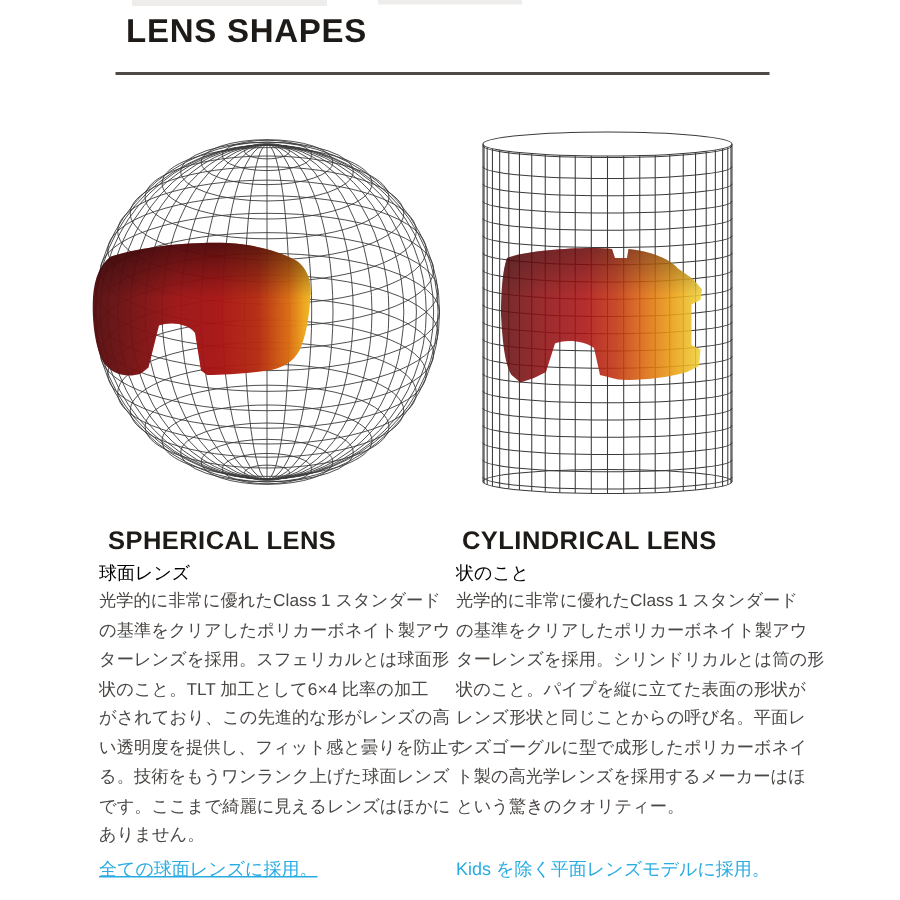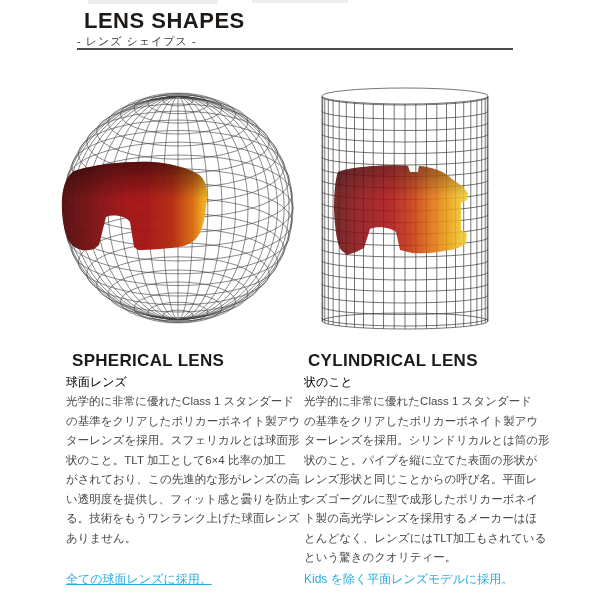--- a/index.html
+++ b/index.html
@@ -21,21 +21,20 @@
 </style>
 </head>
 <body>
 
 <div id="page">
 
   <div class="abs artifact" style="left:88px;top:0;width:130px;height:4px;"></div>
   <div class="abs artifact" style="left:252px;top:0;width:96px;height:3px;"></div>
 
   <div class="abs" id="title">LENS SHAPES</div>
-  <div class="abs" id="subtitle">- レンズ シェイプス -</div>
   <div class="abs" id="rule"></div>
 
   <svg class="abs" style="left:55px;top:80px;" width="250" height="262" viewBox="55 80 250 262">
     <defs>
       <linearGradient id="lensGrad1" x1="0" y1="0" x2="1" y2="0">
         <stop offset="0" stop-color="#571011"></stop>
         <stop offset="0.14" stop-color="#6e1112"></stop>
         <stop offset="0.38" stop-color="#9c1415"></stop>
         <stop offset="0.58" stop-color="#a81414"></stop>
         <stop offset="0.76" stop-color="#b42b10"></stop>
@@ -182,32 +181,32 @@
   <div class="abs col-heading" style="left:72px;top:351px;">SPHERICAL LENS</div>
   <div class="abs col-sub" style="left:66px;top:374px;">球面レンズ</div>
   <div class="abs body-block" style="left:66px;top:392px;width:240px;">
       <div class="body-line">光学的に非常に優れたClass 1 スタンダード</div>
       <div class="body-line">の基準をクリアしたポリカーボネイト製アウ</div>
       <div class="body-line">ターレンズを採用。スフェリカルとは球面形</div>
       <div class="body-line">状のこと。TLT 加工として6×4 比率の加工</div>
       <div class="body-line">がされており、この先進的な形がレンズの高</div>
       <div class="body-line">い透明度を提供し、フィット感と曇りを防止す</div>
       <div class="body-line">る。技術をもうワンランク上げた球面レンズ</div>
+      <div class="body-line">です。ここまで綺麗に見えるレンズはほかに</div>
       <div class="body-line">ありません。</div>
     </div>
   <div class="abs note" style="left:66px;top:571px;color:#29abe2;text-decoration:underline;">全ての球面レンズに採用。</div>
 
   <div class="abs col-heading" style="left:308px;top:351px;">CYLINDRICAL LENS</div>
   <div class="abs col-sub" style="left:304px;top:374px;">状のこと</div>
   <div class="abs body-block" style="left:304px;top:392px;width:240px;">
       <div class="body-line">光学的に非常に優れたClass 1 スタンダード</div>
       <div class="body-line">の基準をクリアしたポリカーボネイト製アウ</div>
       <div class="body-line">ターレンズを採用。シリンドリカルとは筒の形</div>
       <div class="body-line">状のこと。パイプを縦に立てた表面の形状が</div>
       <div class="body-line">レンズ形状と同じことからの呼び名。平面レ</div>
       <div class="body-line">ンズゴーグルに型で成形したポリカーボネイ</div>
       <div class="body-line">ト製の高光学レンズを採用するメーカーはほ</div>
-      <div class="body-line">とんどなく、レンズにはTLT加工もされている</div>
       <div class="body-line">という驚きのクオリティー。</div>
     </div>
   <div class="abs note" style="left:304px;top:571px;color:#29abe2;">Kids を除く平面レンズモデルに採用。</div>
 
 </div>
 
 </body></html>

